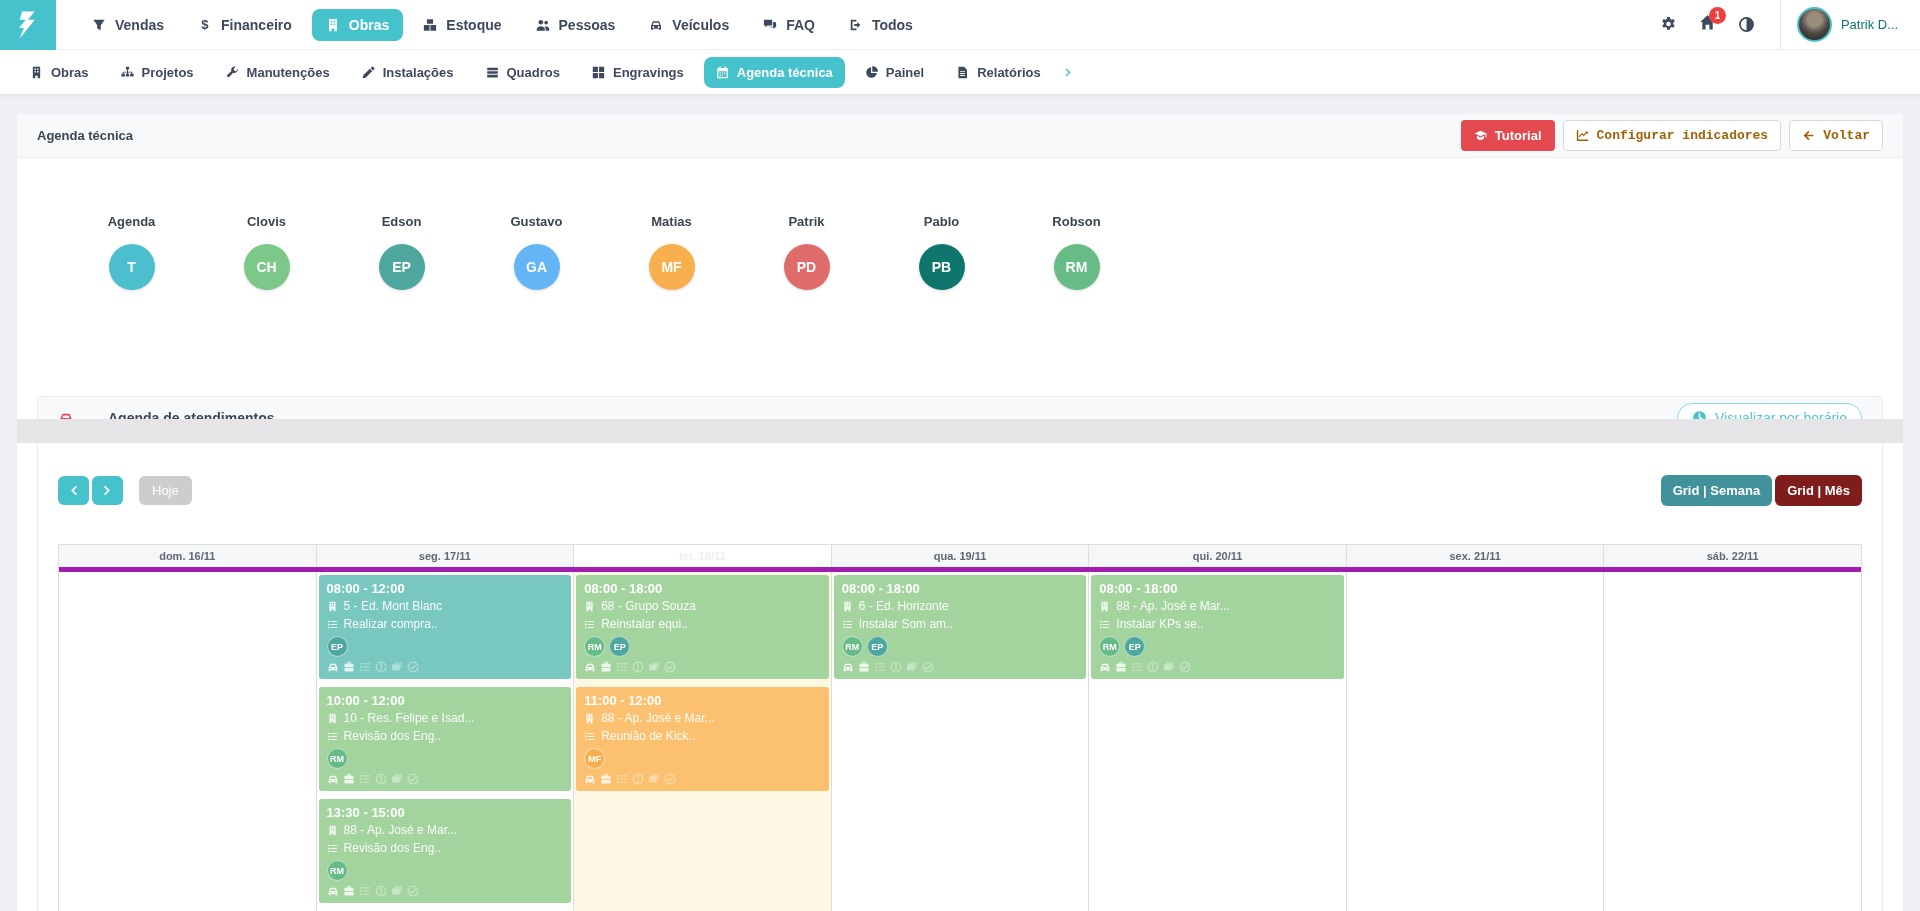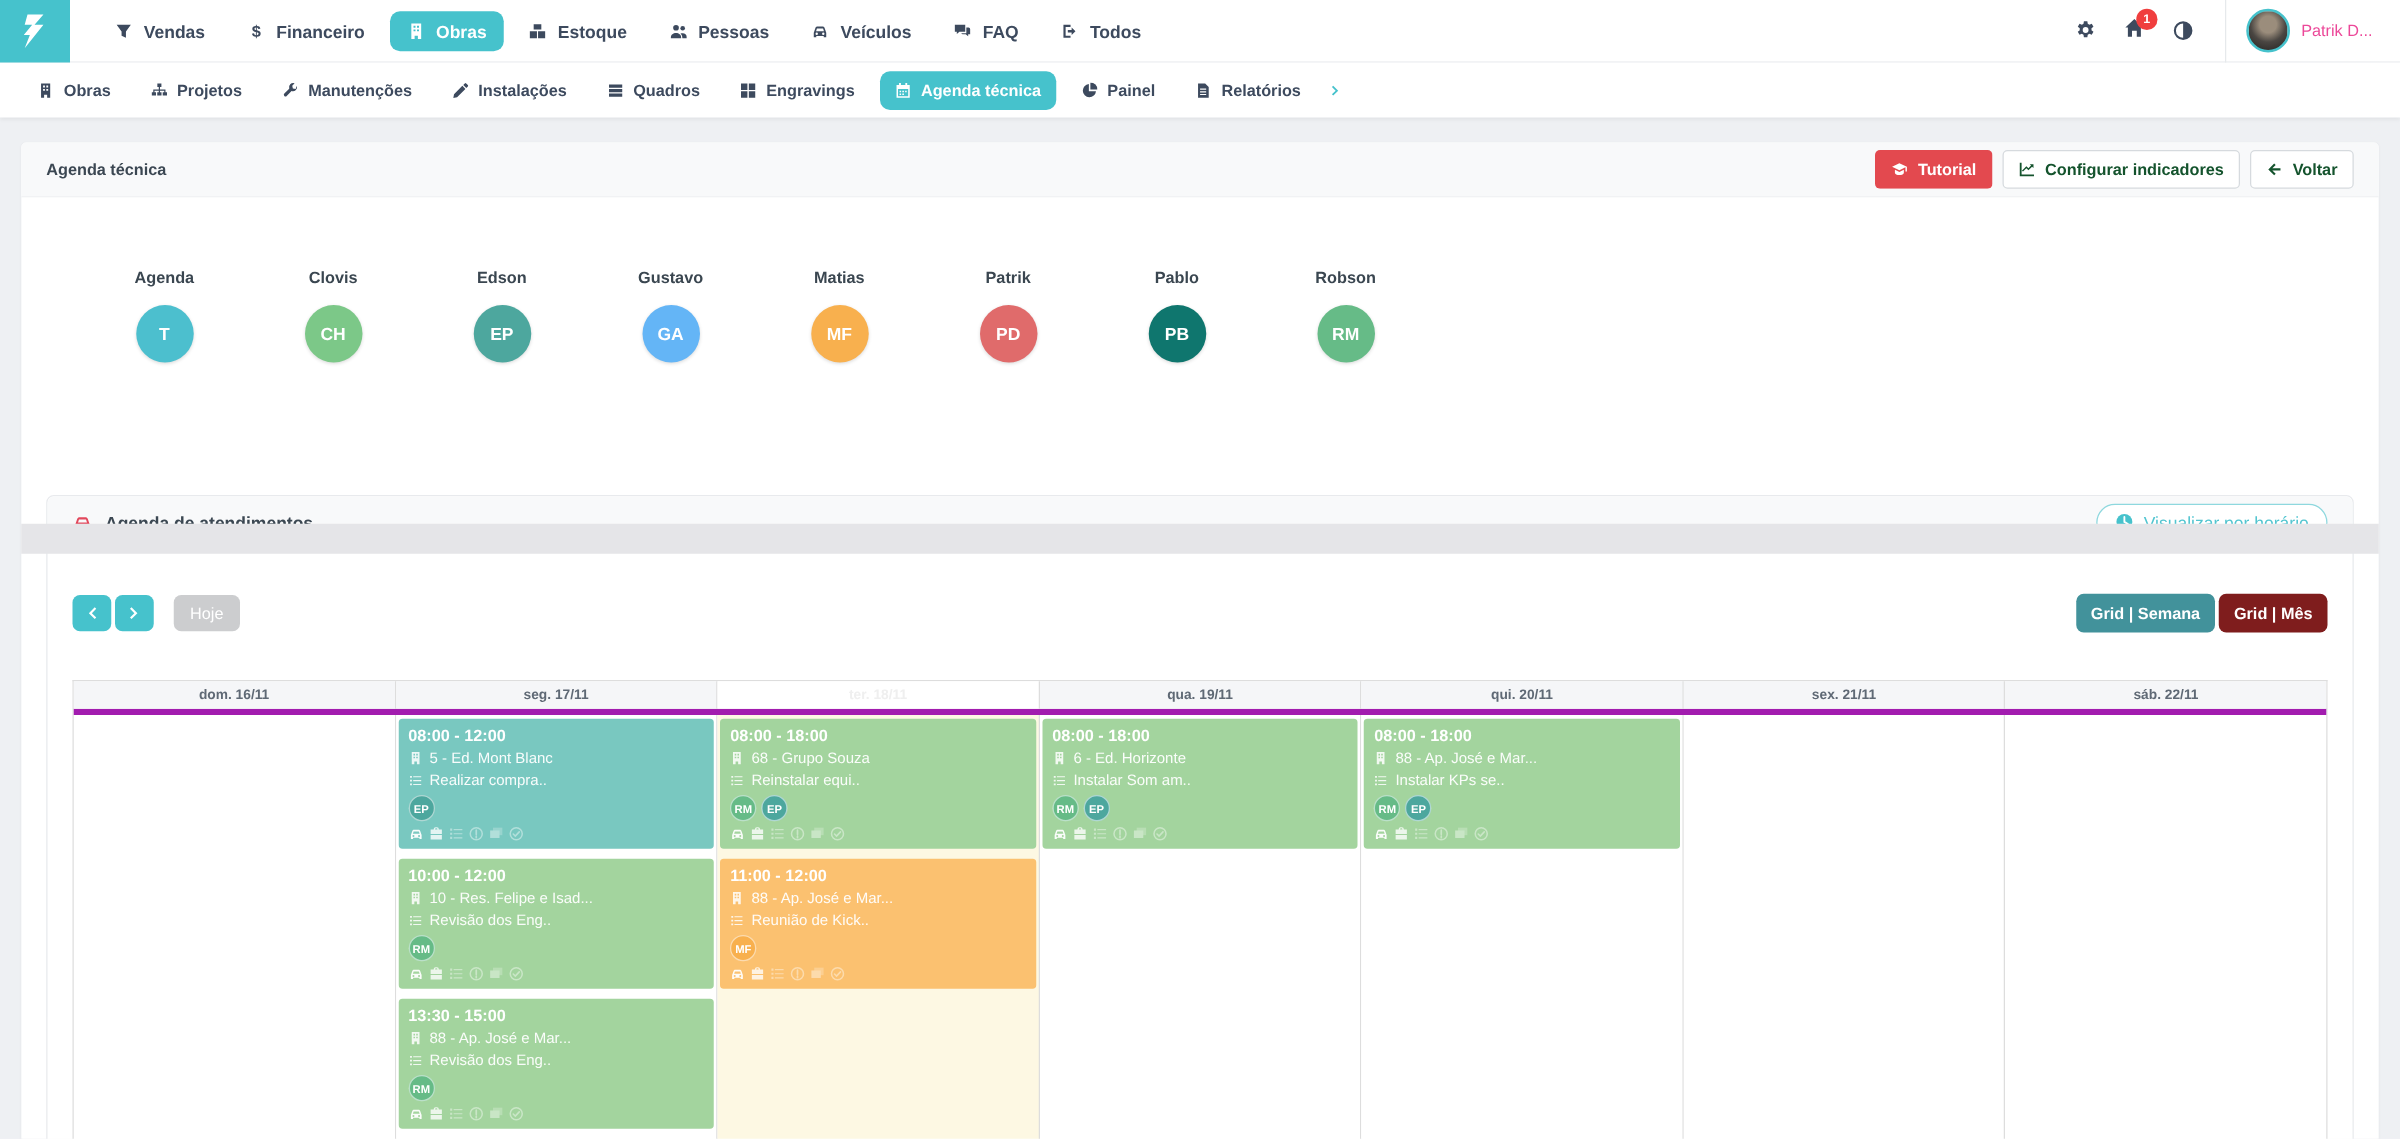--- a/index.html
+++ b/index.html
@@ -21,21 +21,21 @@
   .topnav-item.active { background:var(--accent); color:#fff; }
   .topbar-right { margin-left:auto; display:flex; align-items:center; height:100%; padding-right:22px; }
   .tb-ic { font-size:17px; color:var(--nav-text); margin:0 11px; cursor:pointer; position:relative; }
   .badge { position:absolute; top:-7px; right:-10px; min-width:17px; height:17px;
     background:var(--badge); color:#fff; font-size:10px; font-weight:bold; border-radius:9px;
     display:flex; align-items:center; justify-content:center; padding:0 4px; }
   .vdiv { width:1px; height:50px; background:#e6e9ec; margin:0 16px 0 14px; }
   .avatar { width:35px; height:35px; border-radius:50%; border:2px solid var(--accent);
     background:radial-gradient(circle at 50% 34%, #9b8d7c 0 26%, #4a4642 55%, #23211f 100%);
     cursor:pointer; }
-  .uname { font-size:13px; color:#ec4899; margin-left:9px; cursor:pointer; }
+  .uname { font-size:13px; color:#0f766e; margin-left:9px; cursor:pointer; }
 
   
   .subnav { height:44px; background:#fff; display:flex; align-items:center; gap:8px;
     padding-left:18px; box-shadow:0 2px 3px rgba(0,0,0,.05); position:relative; z-index:4; }
   .subnav-item { display:flex; align-items:center; gap:8px; padding:8px 12px;
     font-size:13px; font-weight:bold; color:var(--nav-text); border-radius:8px; cursor:pointer; }
   .subnav-item .ic { font-size:13px; }
   .subnav-item.active { background:var(--accent); color:#fff; }
   .subnav-more { font-size:11px; color:var(--accent); margin-left:2px; cursor:pointer; }
 
@@ -44,35 +44,35 @@
   .card { background:#fff; border-radius:4px; box-shadow:0 1px 2px rgba(0,0,0,.06); }
   .card-head { height:44px; background:#f8f9fa; border-bottom:1px solid #ebedef;
     border-radius:4px 4px 0 0; display:flex; align-items:center; padding:0 20px; }
   .card-head h1 { font-size:13px; color:#3b4752; }
   .head-btns { margin-left:auto; display:flex; gap:8px; }
   .btn { display:inline-flex; align-items:center; gap:8px; font-size:13px; font-weight:bold;
     border-radius:4px; padding:7px 12px; cursor:pointer; border:1px solid transparent;
     font-family:inherit; background:#fff; }
   .btn .ic { font-size:13px; }
   .btn.red { background:var(--red); color:#fff; }
-  .btn.white { border-color:#d6dade; color:#14532d; }
+  .btn.white { border-color:#d6dade; color:#a16207;font-family:Liberation Mono, monospace; }
 
   
   .people-wrap { position:relative; padding-top:56px; padding-bottom:0; height:238px; }
   .people-band { position:absolute; left:0; right:0; top:261px; height:24px; background:#e5e5e8; }
   .people-row { position:relative; display:flex; padding-left:47px; }
   .person { width:135px; display:flex; flex-direction:column; align-items:center; cursor:pointer; }
   .person-name { font-size:13px; font-weight:bold; color:#3a4650; margin-bottom:15px; }
   .person-circle { width:46px; height:46px; border-radius:50%; display:flex; align-items:center;
     justify-content:center; color:#fff; font-size:14px; font-weight:bold;
     box-shadow:0 1px 3px rgba(0,0,0,.15); }
 
   
   .agenda-card { margin:0 20px 20px; border:1px solid #e8eaed; border-radius:6px; box-shadow:none; }
-  .agenda-head { border-radius:6px 6px 0 0; height:42px; }
+  .agenda-head { border-radius:6px 6px 0 0; height:42px;gap:24px; }
   .agenda-head h2 { font-size:14px; color:#3b4752; margin-left:10px; }
   .car-red { font-size:16px; color:#e2485c; }
   .pill-outline { margin-left:auto; display:inline-flex; align-items:center; gap:8px;
     border:1px solid #8ed8de; color:#52c5d0; background:#fff; border-radius:17px;
     font-size:14px; padding:6px 14px; cursor:pointer; font-family:inherit; }
   .pill-outline .ic { font-size:15px; color:var(--accent); }
 
   
   .cal-toolbar { position:relative; display:flex; align-items:center; margin:36px 20px 0; height:30px; }
   .nav-btn { width:31px; height:29px; background:var(--accent); border:none; border-radius:6px;

